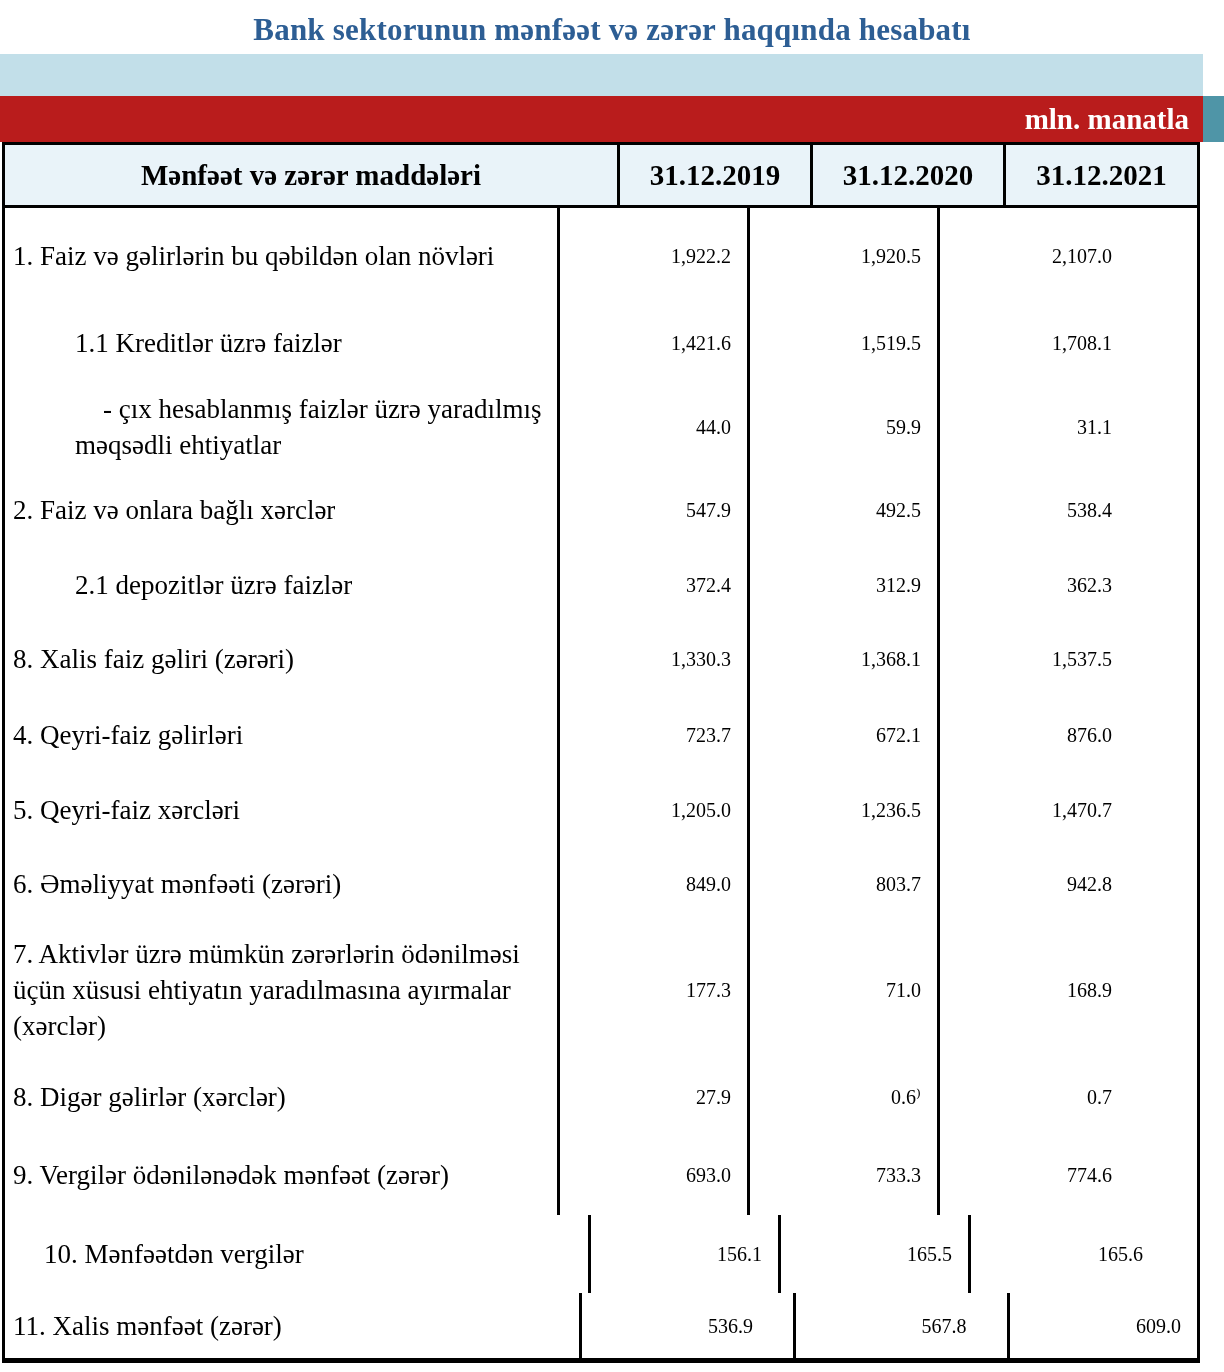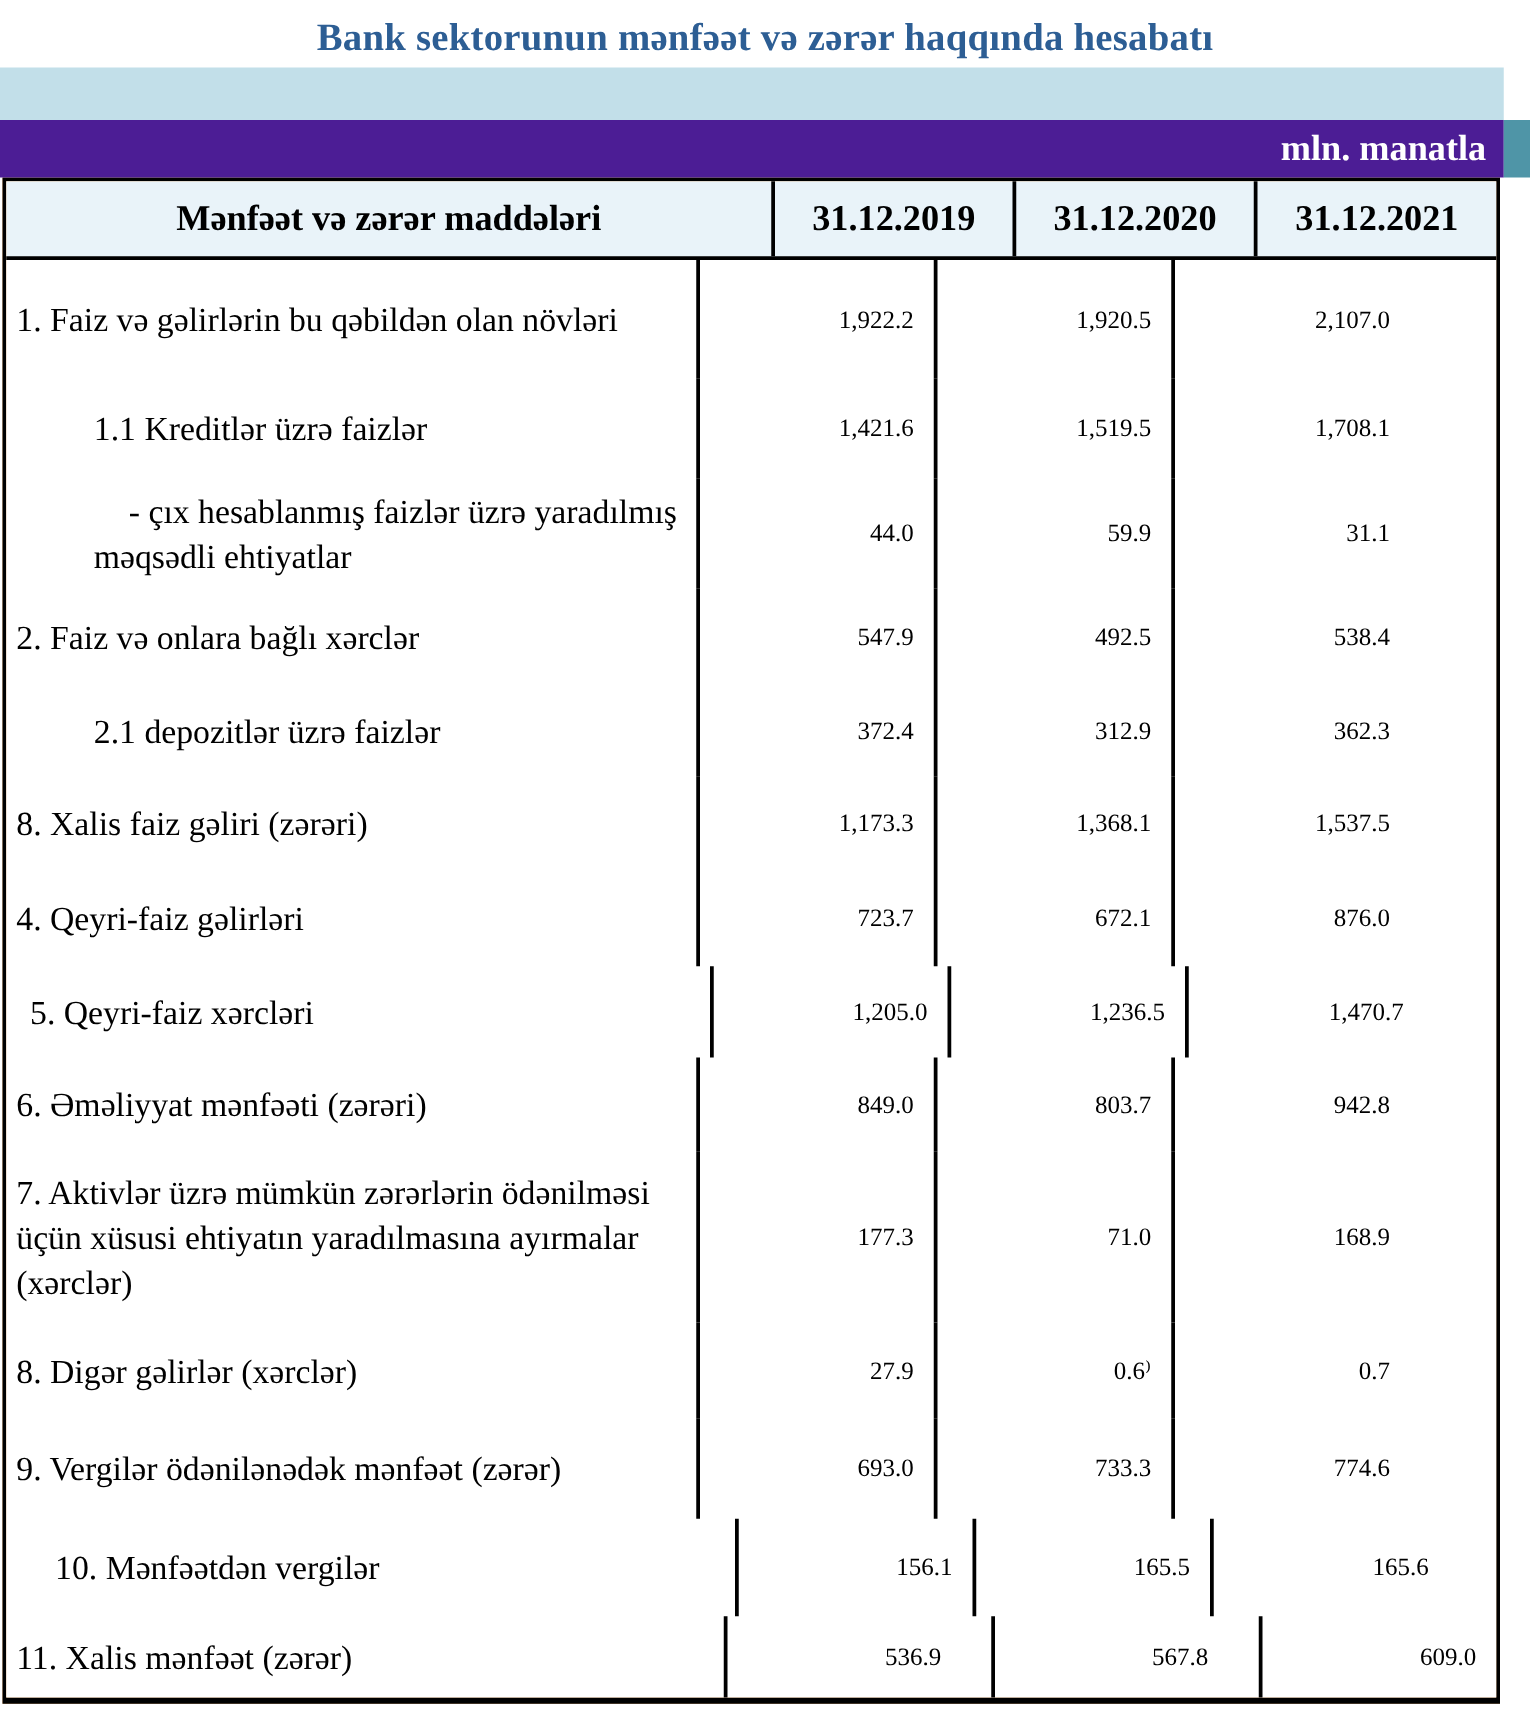--- a/index.html
+++ b/index.html
@@ -14,21 +14,21 @@
     color:#2d5e94;
     font-size:31px;
     font-weight:bold;
     letter-spacing:0.2px;
   }
   .band-light{
     width:1203px;height:42px;background:#c2dfe9;
   }
   .band-teal{
     position:relative;
-    width:1203px;height:46px;background:#4c1d95;
+    width:1203px;height:46px;background:#b91c1c;
     text-align:right;
   }
   .band-teal .tail{
     position:absolute;left:1203px;top:0;
     width:21px;height:46px;background:#4f95a7;
   }
   .unit{
     display:inline-block;
     color:#ffffff;font-weight:bold;font-size:29px;
     line-height:46px;padding-right:14px;
@@ -65,21 +65,21 @@
   .ind-1{padding-left:70px;}
   .ind-2{padding-left:70px;text-indent:28px;}
   
   .tr:nth-child(1){min-height:95px;}
   .tr:nth-child(2){min-height:80px;}
   .tr:nth-child(3){min-height:88px;}
   .tr:nth-child(4){min-height:77px;}
   .tr:nth-child(5){min-height:73px;}
   .tr:nth-child(6){min-height:75px;}
   .tr:nth-child(7){min-height:77px;}
-  .tr:nth-child(8){min-height:73px;margin-left:11px;}
+  .tr:nth-child(8){min-height:73px;}
   .tr:nth-child(9){min-height:75px;}
   .tr:nth-child(10){min-height:137px;}
   .tr:nth-child(11){min-height:77px;}
   .tr:nth-child(12){min-height:80px;}
   .tr:nth-child(13){min-height:78px;padding-left:31px;}
   .tr:nth-child(14){min-height:65px;gap:24px;}
 </style>
 </head>
 <body>
 
@@ -132,21 +132,21 @@
 
   <div class="tr">
     <div class="td label ind-1">2.1 depozitlər üzrə faizlər</div>
     <div class="td num">372.4</div>
     <div class="td num">312.9</div>
     <div class="td num">362.3</div>
   </div>
 
   <div class="tr">
     <div class="td label ind-0">8. Xalis faiz gəliri (zərəri)</div>
-    <div class="td num">1,173.3</div>
+    <div class="td num">1,330.3</div>
     <div class="td num">1,368.1</div>
     <div class="td num">1,537.5</div>
   </div>
 
   <div class="tr">
     <div class="td label ind-0">4. Qeyri-faiz gəlirləri</div>
     <div class="td num">723.7</div>
     <div class="td num">672.1</div>
     <div class="td num">876.0</div>
   </div>

